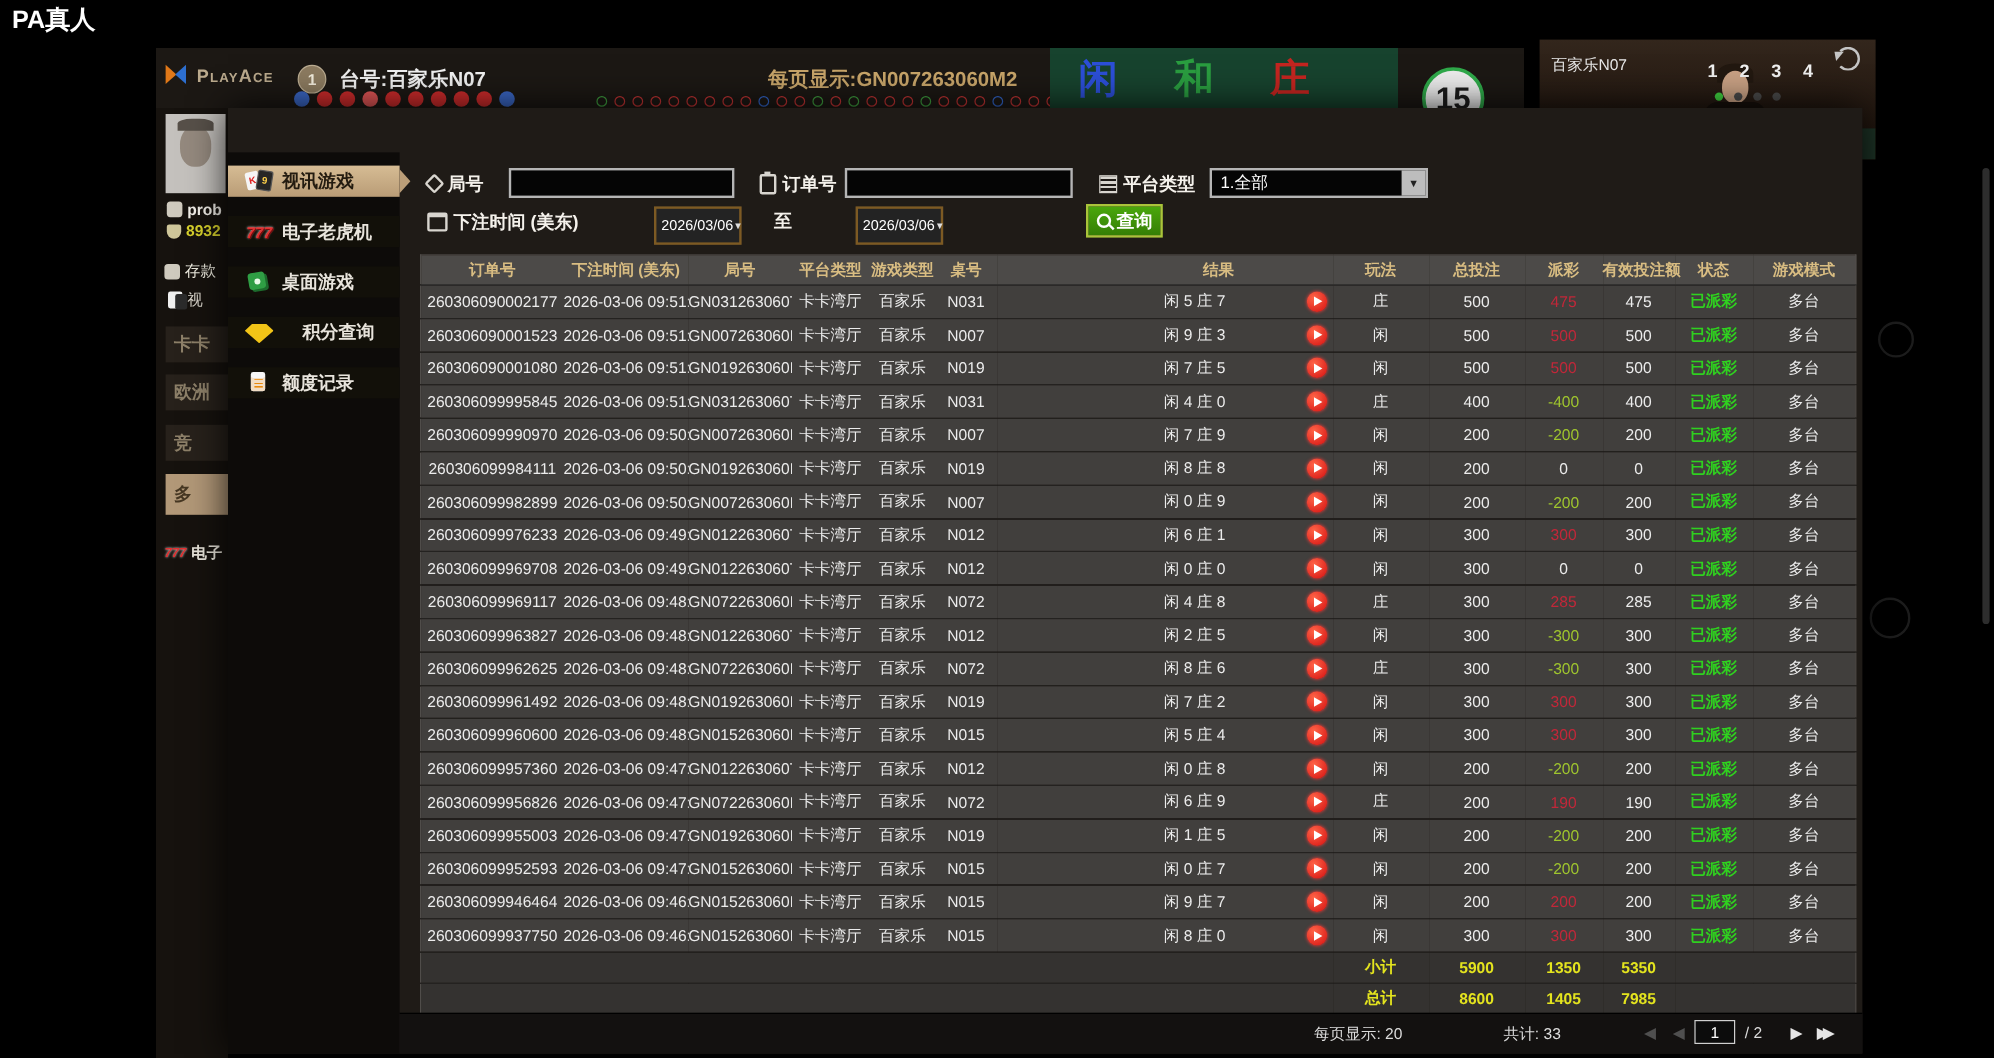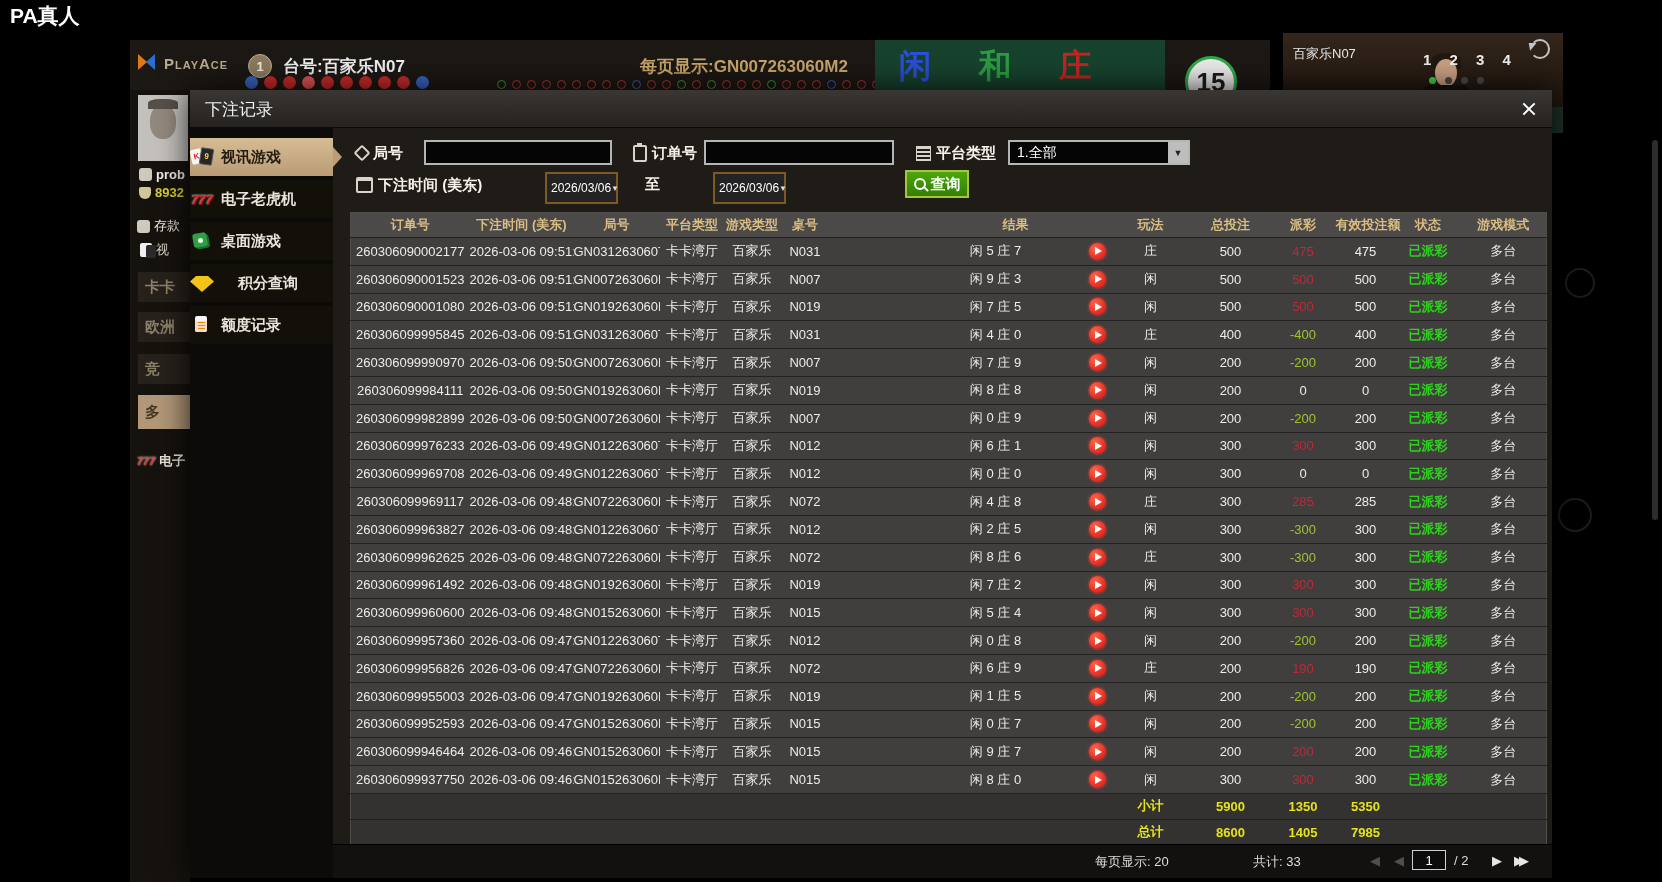--- a/index.html
+++ b/index.html
@@ -67,22 +67,22 @@
 
   
   .modal{left:190px;top:90px;width:1362px;height:788px;background:#1f1b17;box-shadow:0 0 30px rgba(0,0,0,.85);}
   .mtitlebar{left:0;top:0;width:100%;height:37px;background:linear-gradient(#3a3633,#252220);border-bottom:1px solid #0a0a0a;}
   .mtitle{left:15px;top:8px;font-size:17px;color:#f2f2f2;}
   .mclose{left:1330px;top:10px;width:18px;height:18px;cursor:pointer;}
   .mclose::before,.mclose::after{content:'';position:absolute;left:8px;top:1px;width:2px;height:16px;background:#fff;}
   .mclose::before{transform:rotate(45deg);} .mclose::after{transform:rotate(-45deg);}
 
   .msidebar{left:0;top:37px;width:143px;height:751px;background:#0d0b09;}
-  .sitem{position:absolute;left:0;width:143px;height:38px;background:#121009;color:#e8e4dc;font-size:15px;font-weight:700;
-         display:flex;align-items:center;gap:7px;padding-left:0;box-sizing:border-box;cursor:pointer;}
+  .sitem{position:absolute;left:0;width:143px;height:26px;background:#121009;color:#e8e4dc;font-size:15px;font-weight:700;
+         display:flex;align-items:center;gap:7px;padding-left:14px;box-sizing:border-box;cursor:pointer;}
   .sitem.active{background:linear-gradient(#d6bc94,#b99c76);color:#241c10;}
   .sitem.active::after{content:'';position:absolute;right:-9px;top:50%;margin-top:-10px;
          border-left:9px solid #bb9e78;border-top:10px solid transparent;border-bottom:10px solid transparent;}
   
   .ic{width:24px;height:20px;position:relative;flex:0 0 24px;}
   .ic-cards::before{content:'K';position:absolute;left:1px;top:2px;width:11px;height:15px;background:#f5f5f5;border-radius:2px;
         transform:rotate(-12deg);color:#d22;font-size:8px;font-weight:700;text-align:center;line-height:15px;}
   .ic-cards::after{content:'9';position:absolute;left:10px;top:1px;width:11px;height:15px;background:#262626;border:1px solid #555;border-radius:2px;
         transform:rotate(9deg);color:#ffd24a;font-size:8px;font-weight:700;text-align:center;line-height:15px;}
   .ic-777{display:flex;align-items:center;justify-content:center;color:#e03030;font-style:italic;font-weight:900;font-size:13px;text-shadow:1px 1px 0 #7a0d0d,0 0 2px #fff;}
@@ -252,24 +252,20 @@
       <span class="i777">777</span>
       <span>电子</span>
     </div>
 </div>
 
 <div class="abs rightstrip"></div>
 <div class="abs chipghost" style="left:1565px;top:268px;width:26px;height:26px;"></div>
 <div class="abs chipghost" style="left:1558px;top:498px;width:30px;height:30px;"></div>
 
 <div class="abs modal">
-  <div class="abs mtitlebar">
-    <div class="abs mtitle">下注记录</div>
-    <div class="abs mclose"></div>
-  </div>
 
   <div class="abs msidebar">
       <div class="sitem active" style="top: 11px;">
         <span class="ic ic-cards"></span>
         <span>视讯游戏</span>
       </div>
       <div class="sitem" style="top: 53px;">
         <span class="ic ic-777">777</span>
         <span>电子老虎机</span>
       </div>

